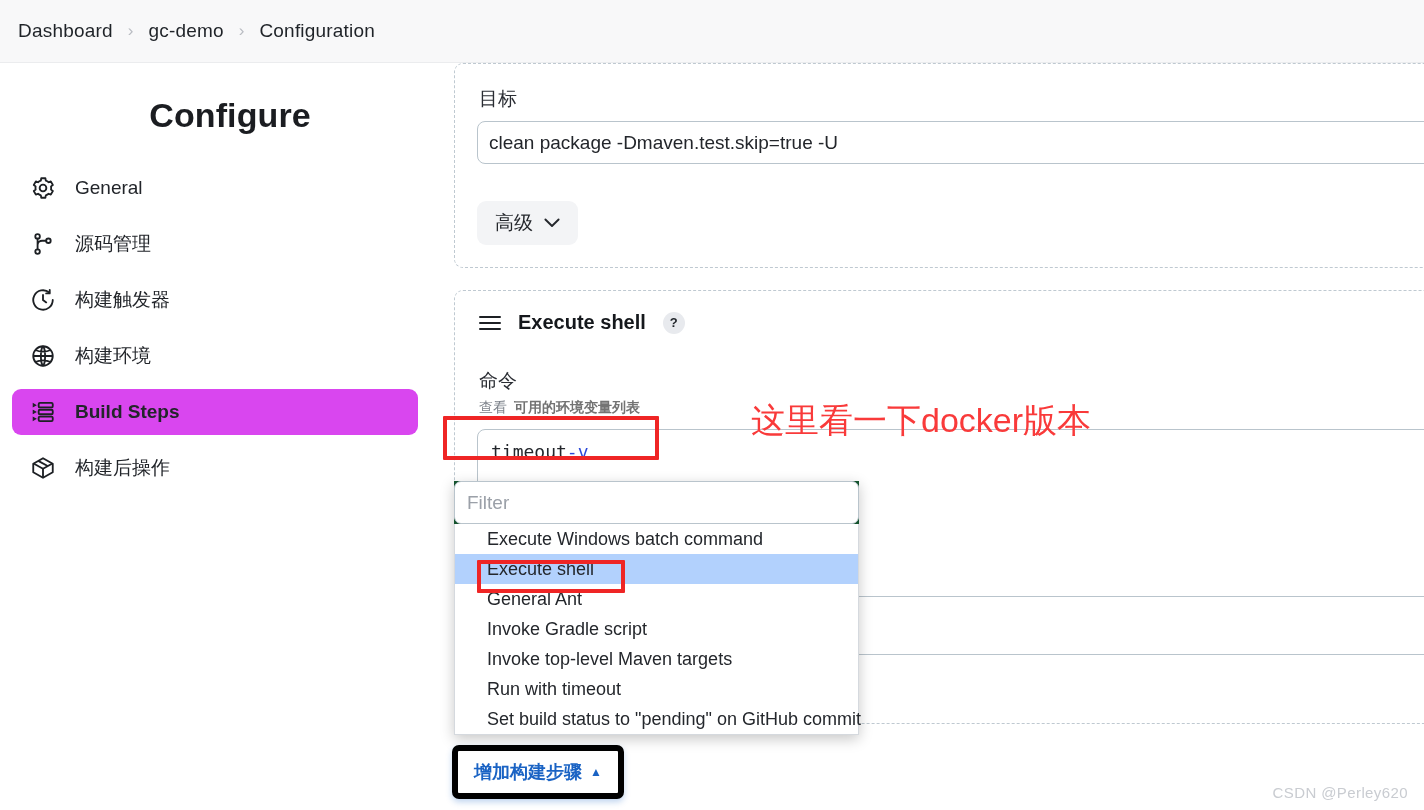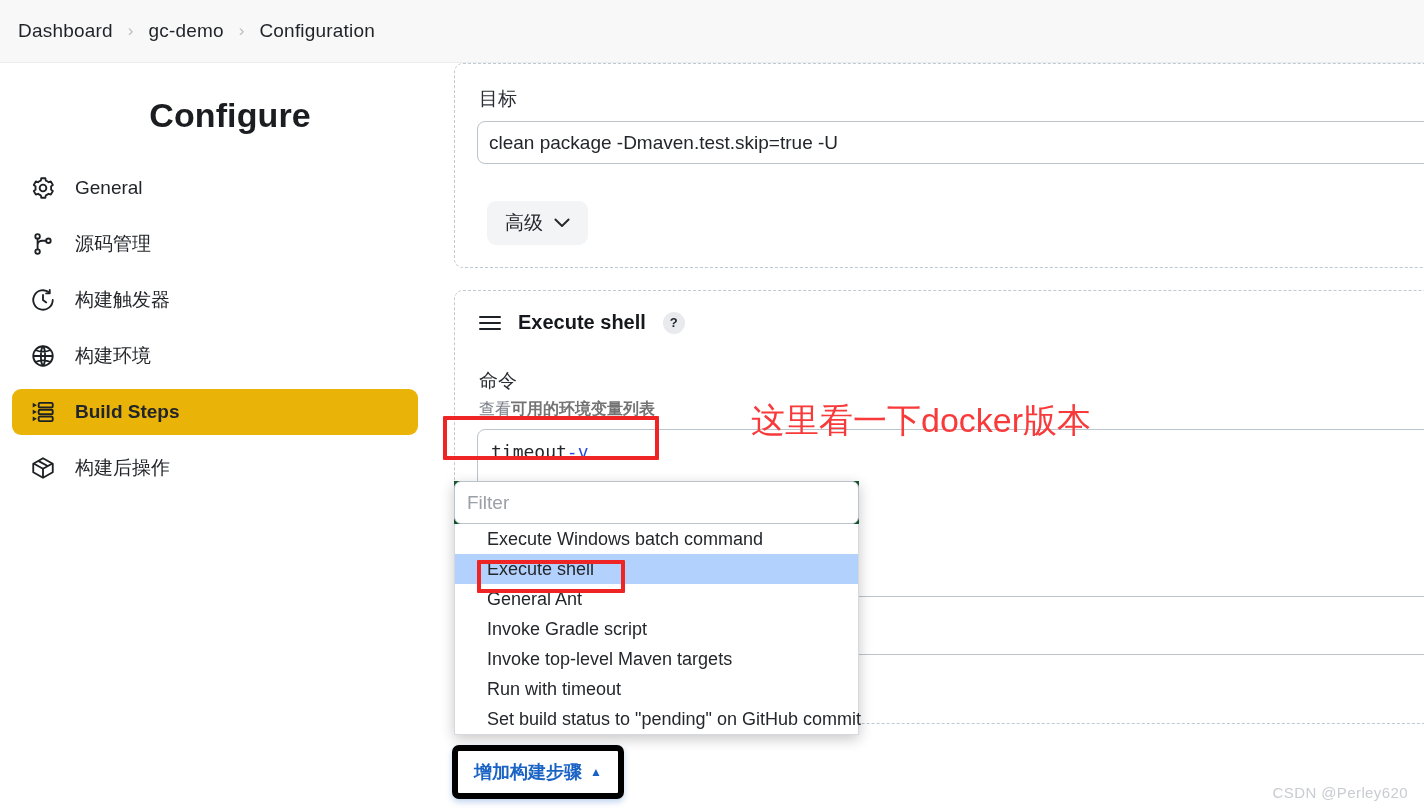--- a/index.html
+++ b/index.html
@@ -38,21 +38,21 @@
     font-size: 34px; font-weight: bold; color: #1b1d21;
     margin: 33px 0 0 28px; letter-spacing: .1px; text-align: center;
   }
   .nav { margin-top: 30px; }
   .nav-item {
     display: flex; align-items: center;
     height: 46px; margin: 0 14px 10px 12px;
     border-radius: 9px; padding-left: 16px;
     box-sizing: border-box;
   }
-  .nav-item.active { background: #eab308; }
+  .nav-item.active { background: #d946ef; }
   .nav-ico { width: 30px; height: 30px; margin-right: 17px; flex: none;
              display: flex; align-items: center; justify-content: center; }
   .nav-ico svg { display: block; }
   .nav-label { font-size: 19px; color: #22252a; white-space: nowrap; }
   .nav-item.active .nav-label { font-weight: bold; }
 
   
   .main { position: absolute; left: 432px; top: 63px; width: 992px; height: 747px; }
 
   .panel {
@@ -81,39 +81,39 @@
   #goals-label { position: absolute; left: 24px; top: 22px; }
   #goals-input { position: absolute; left: 22px; top: 57px; width: 1310px; height: 43px; }
   .pill-btn {
     position: absolute;
     background: #f3f4f6;
     border: none; border-radius: 9px;
     height: 44px; padding: 0 18px;
     display: flex; align-items: center; gap: 11px;
     font-size: 19px; color: #24272c; cursor: pointer;
   }
-  #advanced-btn { left: 32px; top: 137px; }
+  #advanced-btn { left: 22px; top: 137px; }
 
   
   #shell-head { position: absolute; left: 24px; top: 20px; display: flex; align-items: center; gap: 17px; }
   .hamburger { width: 22px; height: 14px; position: relative; }
   .hamburger i { position: absolute; left: 0; width: 22px; height: 2px; background: #1d2024; border-radius: 1px; }
   .hamburger i:nth-child(1) { top: 0; }
   .hamburger i:nth-child(2) { top: 6px; }
   .hamburger i:nth-child(3) { top: 12px; }
   #shell-title { font-size: 20px; font-weight: bold; color: #15181c; }
   .help-badge {
     width: 22px; height: 22px; border-radius: 50%;
     background: #e8eaee; color: #1f2328;
     font-size: 13px; font-weight: bold;
     display: flex; align-items: center; justify-content: center;
     cursor: pointer;
   }
   #cmd-label { position: absolute; left: 24px; top: 77px; }
-  #cmd-hint { position: absolute; left: 24px; top: 108px; font-size: 16px; display: flex; }
+  #cmd-hint { position: absolute; left: 24px; top: 108px; font-size: 14px; display: flex; gap: 7px; }
   #cmd-hint .muted { color: #7b8089; }
   #cmd-hint .link { color: #737373; font-weight: bold; cursor: pointer; }
   #cmd-input {
     position: absolute; left: 22px; top: 138px; width: 1310px; height: 168px;
     font-family: "DejaVu Sans Mono", "Liberation Mono", monospace;
     font-size: 18px;
     align-items: flex-start;
     padding-top: 11px;
     padding-left: 13px;
   }

